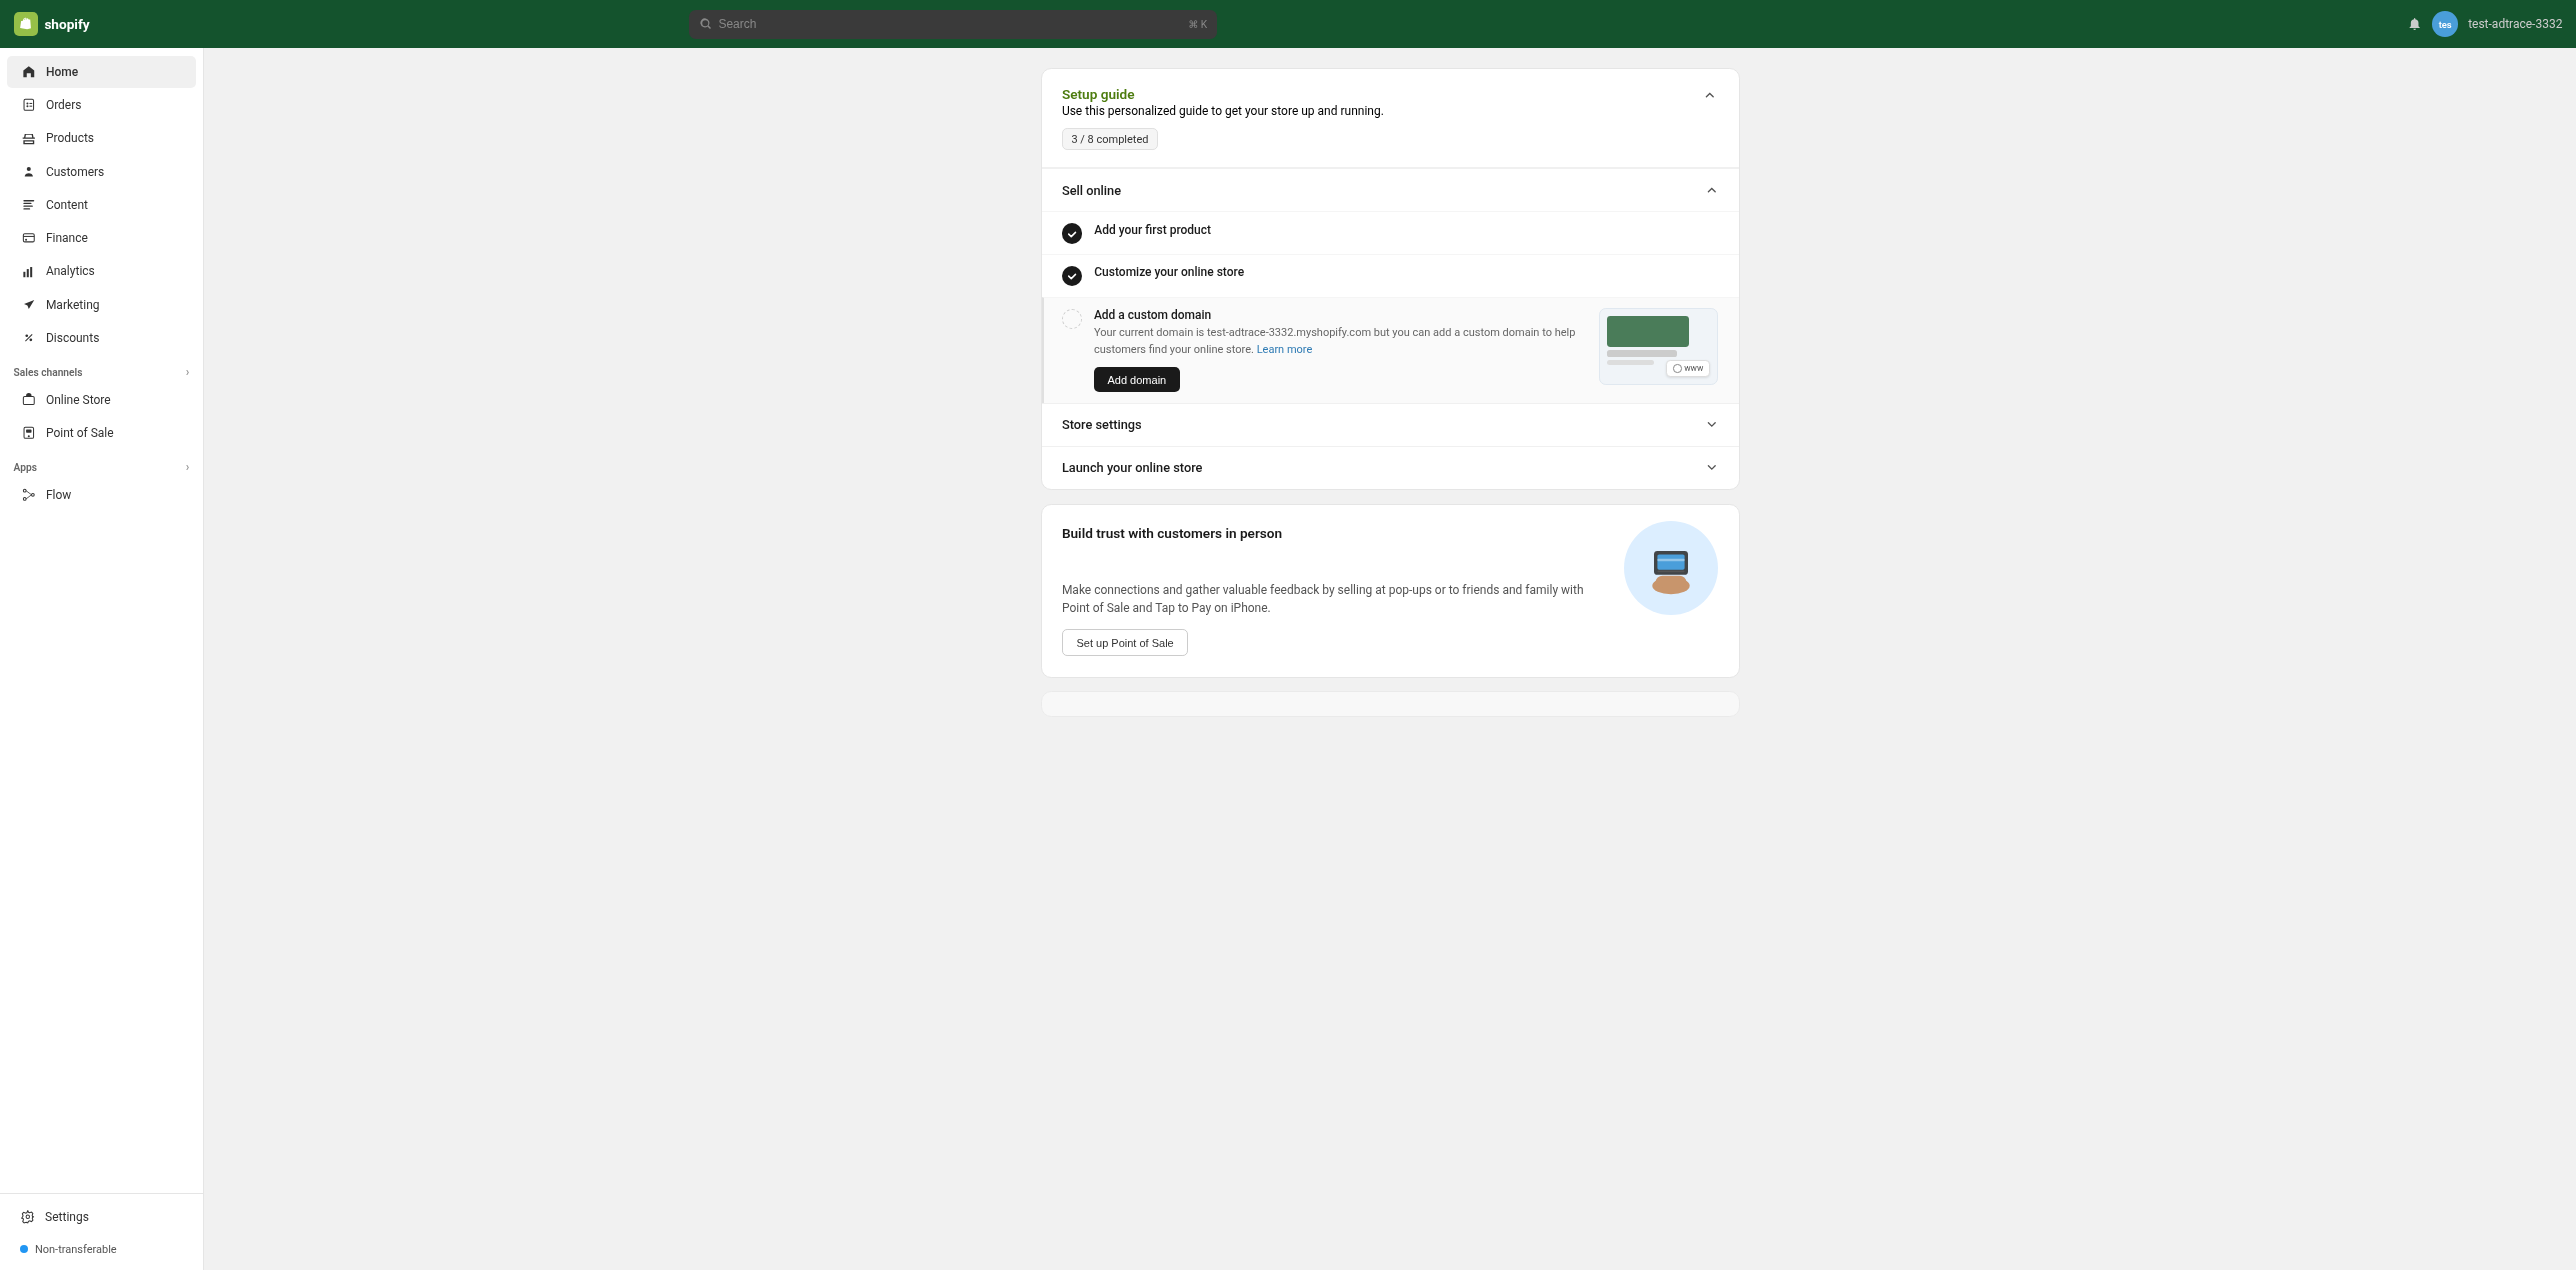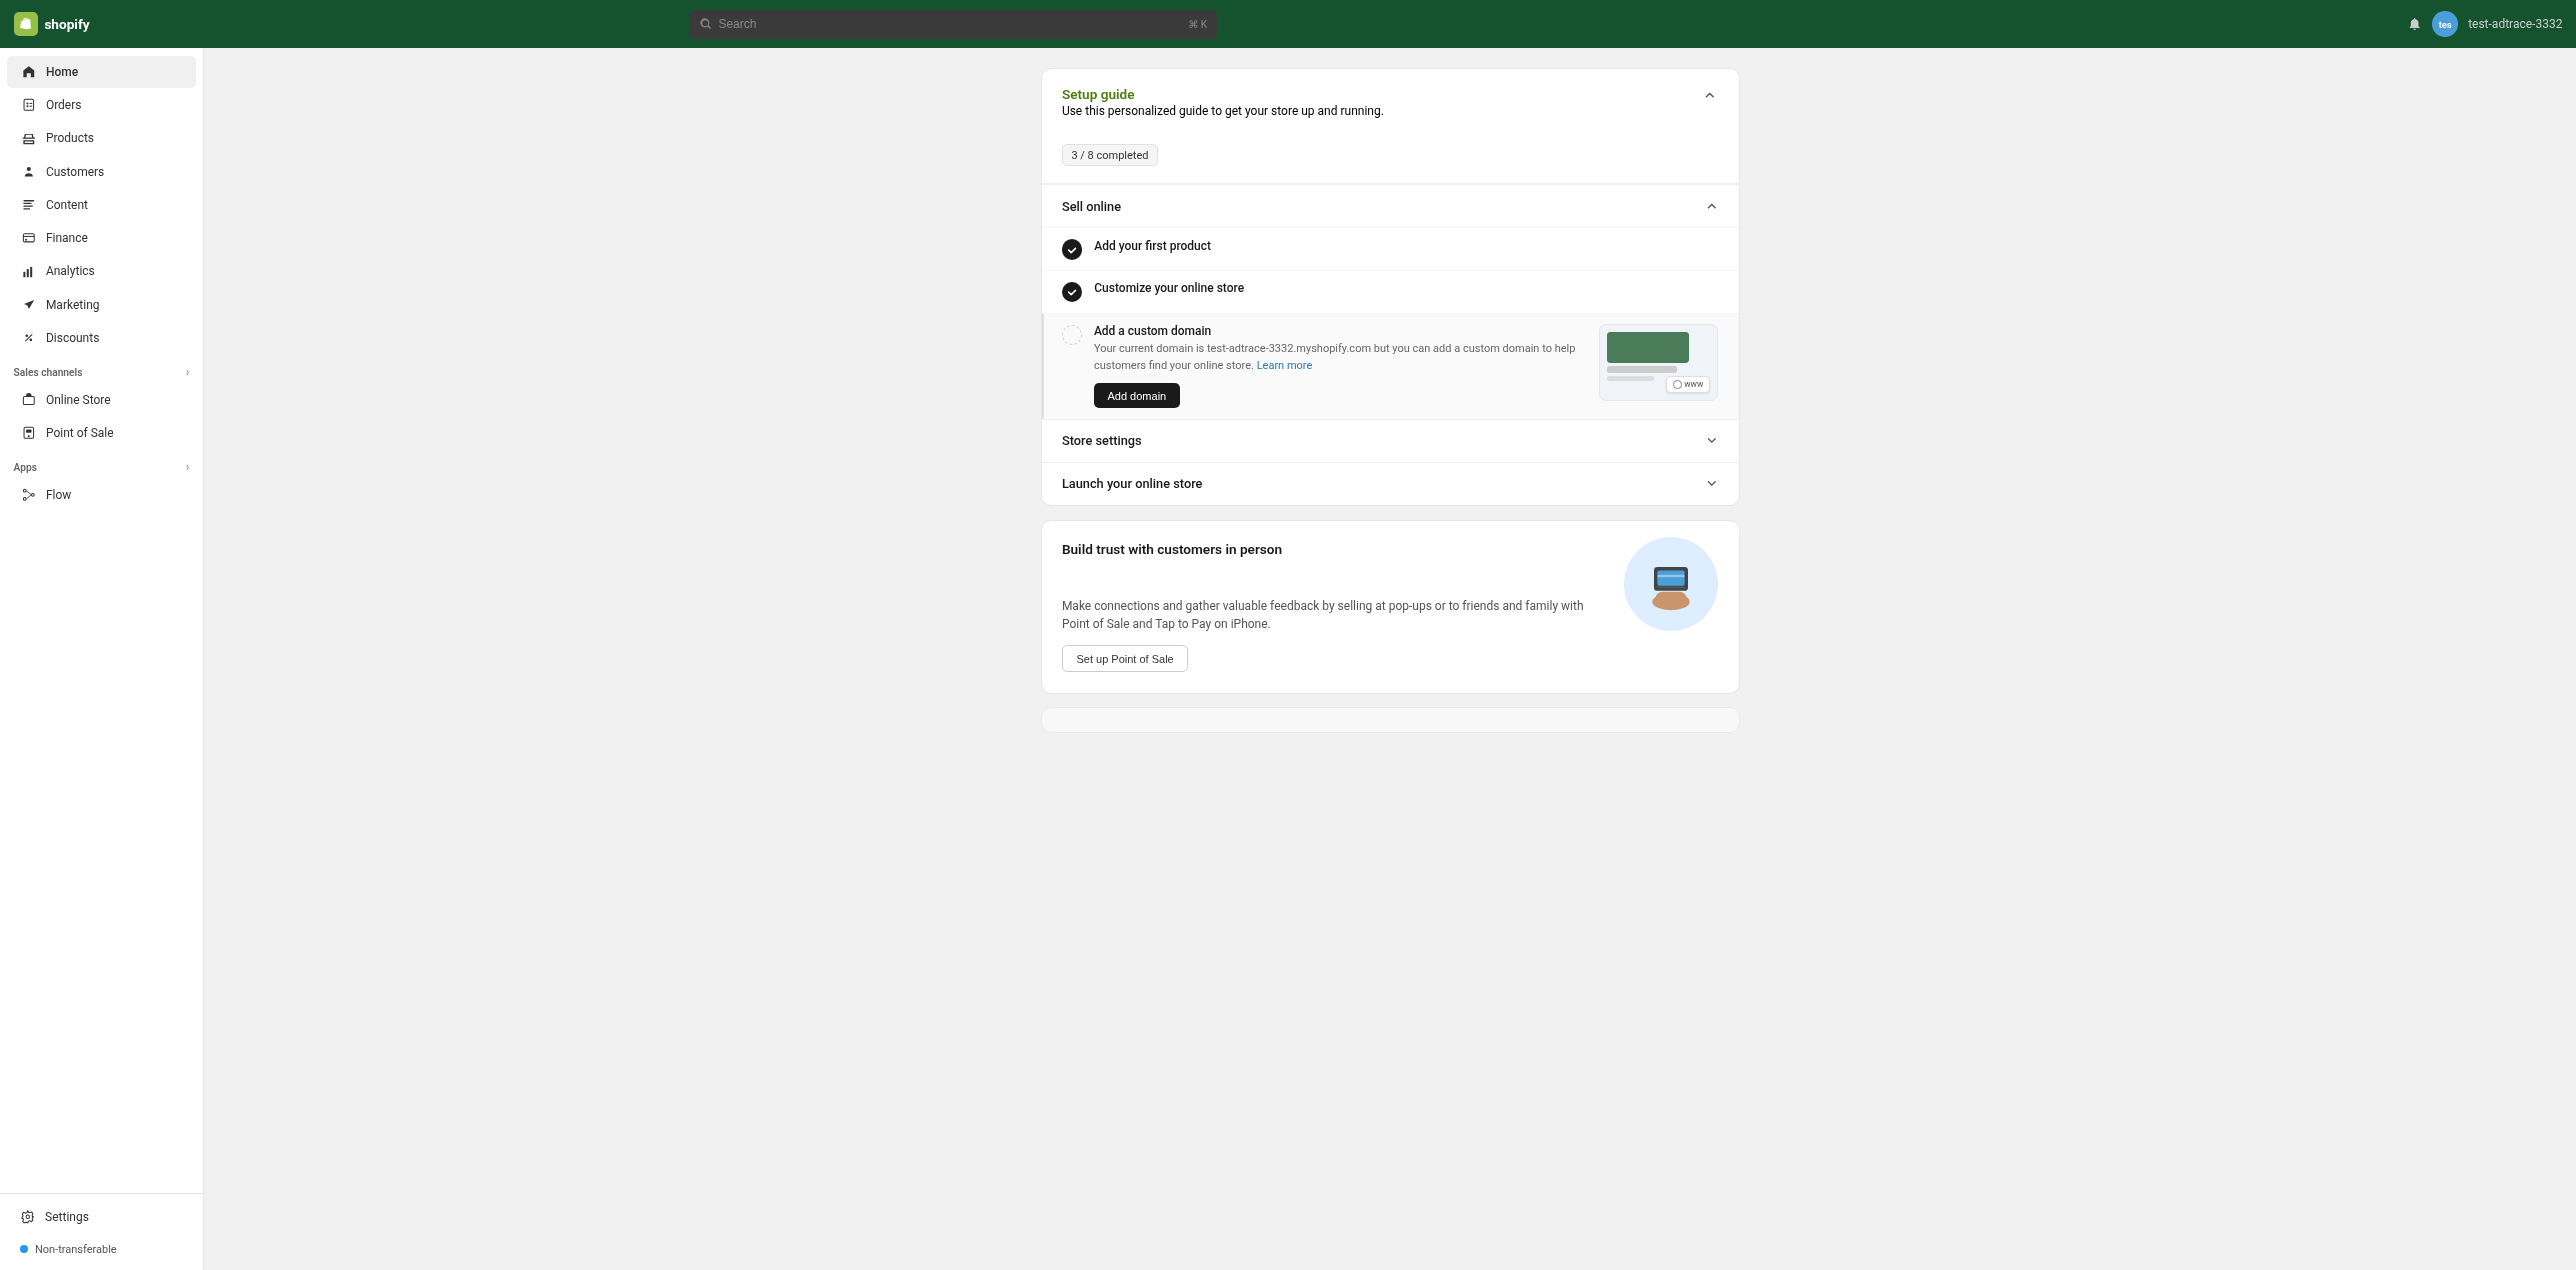--- a/index.html
+++ b/index.html
@@ -234,21 +234,21 @@
     }
     .progress-badge {
       display: inline-flex;
       align-items: center;
       background: #f5f5f5;
       border: 0.9px solid #e0e0e0;
       border-radius: 5.1px;
       padding: 3.4px 8.5px;
       font-size: 11px;
       color: #333;
-      margin-top: 26px;
+      margin-top: 10px;
     }
 
     
     .section-header {
       display: flex;
       align-items: center;
       justify-content: space-between;
       padding: 13.6px 20.4px;
       cursor: pointer;
       border-top: 0.9px solid #f0f0f0;

